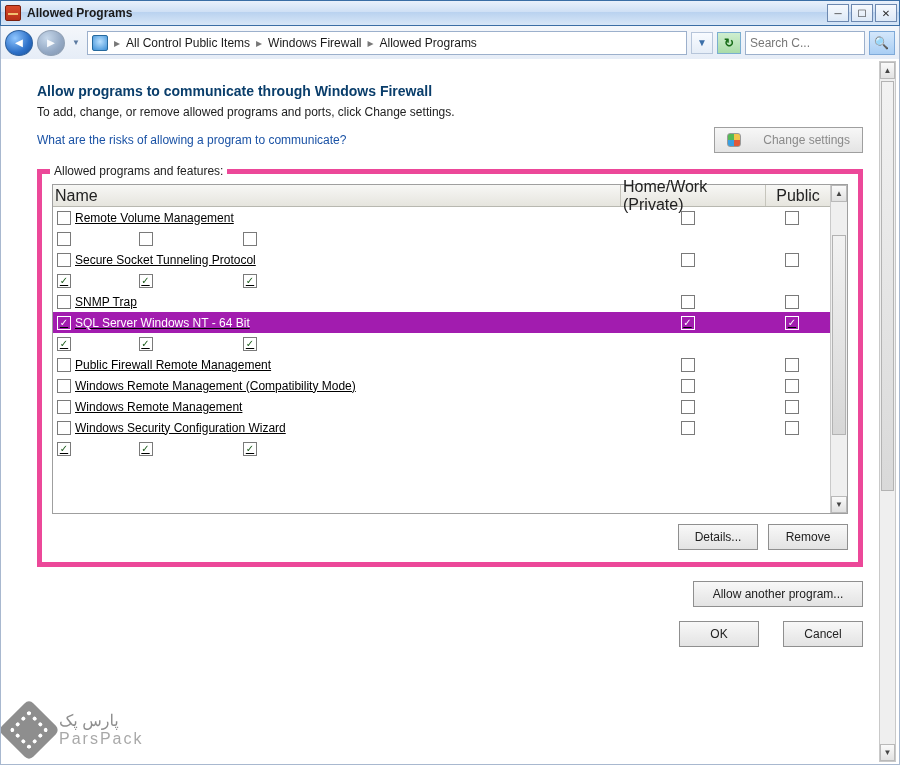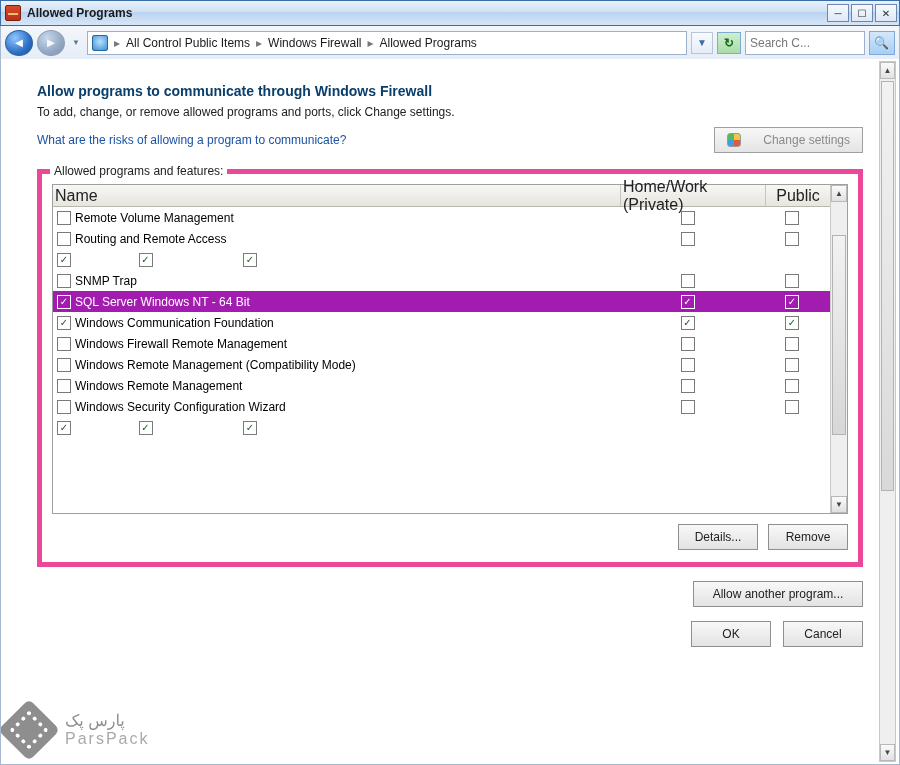--- a/index.html
+++ b/index.html
@@ -164,21 +164,21 @@
     background:linear-gradient(#f7f7f5,#e6e5de);
     border-bottom:1px solid #b8b8b0;
   }
   .col{
     border-right:1px solid #c6c5bc; display:flex; align-items:center;
     padding:0 2px; color:#222; font-size:16px;
   }
   .col.name{ flex:1; }
   .col.hw{ width:145px; justify-content:center;}
   .col.pub{ width:64px; justify-content:center; border-right:none;}
-  .rows{ flex:1; overflow:hidden; }
+  .rows{ flex:1; overflow:hidden;text-decoration:underline; }
   .row{
     display:flex; align-items:center; height:21px; padding:0 4px;
     color:#000;
   }
   .row.selected{ background:#a21caf; color:#fff; }
   .row .ck{
     width:14px; height:14px; border:1px solid #7a7a7a; background:#fff;
     display:inline-flex; align-items:center; justify-content:center;
     font-size:10px; color:#1a5a1a; margin-right:4px;
   }
@@ -186,27 +186,27 @@
   .row .ck.on::after{ content:"✓"; line-height:1; }
   .row .nm{ flex:1; white-space:nowrap; overflow:hidden; }
   .row .ccell{ width:145px; display:flex; justify-content:center;}
   .row .pcell{ width:64px; display:flex; justify-content:center;}
   .btnrow{ display:flex; justify-content:flex-end; gap:10px; margin-top:10px; }
   .bigbtn{
     height:26px; min-width:80px; padding:0 14px;
     border:1px solid #8f8f8f; background:linear-gradient(#f8f8f8,#e3e3e3);
     display:inline-flex; align-items:center; justify-content:center; color:#222;
   }
-  .footer-btns{ display:flex; justify-content:flex-end; gap:12px; margin-top:14px;}
+  .footer-btns{ display:flex; justify-content:flex-end; gap:24px; margin-top:14px;}
   .footer-btns .bigbtn{ min-width:80px;}
   .allowrow{ display:flex; justify-content:flex-end; }
   .allowrow .bigbtn{ min-width:170px; }
   
   .logo{
-    position:absolute; left:6px; bottom:12px; display:flex; align-items:center; gap:14px;
+    position:absolute; left:6px; bottom:12px; display:flex; align-items:center; gap:8px;
     color:#7b7b7b; font-size:10px; opacity:0.85;
   }
   .logo .mark{
     width:44px;height:44px; transform:rotate(45deg);
     background:#7b7b7b; border-radius:6px; position:relative;
   }
   .logo .mark::after{
     content:""; position:absolute; inset:8px; border:4px dotted #fff; border-radius:4px;
   }
   .logo .txt{ display:flex; flex-direction:column; line-height:1.1;}
@@ -279,21 +279,30 @@
               <span class="nm">Remote Volume Management</span>
               <span class="ccell">
                 <span class="ck"></span>
               </span>
               <span class="pcell">
                 <span class="ck"></span>
               </span>
             </div>
             <div class="row">
               <span class="ck"></span>
-              <span class="nm">Routing and Remote Access</span>
+              <span class="ccell">
+                <span class="ck"></span>
+              </span>
+              <span class="pcell">
+                <span class="ck"></span>
+              </span>
+            </div>
+            <div class="row">
+              <span class="ck"></span>
+              <span class="nm">Secure Socket Tunneling Protocol</span>
               <span class="ccell">
                 <span class="ck"></span>
               </span>
               <span class="pcell">
                 <span class="ck"></span>
               </span>
             </div>
             <div class="row">
               <span class="ck on"></span>
               <span class="ccell">
@@ -318,31 +327,30 @@
               <span class="nm">SQL Server Windows NT - 64 Bit</span>
               <span class="ccell">
                 <span class="ck on"></span>
               </span>
               <span class="pcell">
                 <span class="ck on"></span>
               </span>
             </div>
             <div class="row">
               <span class="ck on"></span>
-              <span class="nm">Windows Communication Foundation</span>
-              <span class="ccell">
-                <span class="ck on"></span>
-              </span>
-              <span class="pcell">
-                <span class="ck on"></span>
-              </span>
-            </div>
-            <div class="row">
-              <span class="ck"></span>
-              <span class="nm">Windows Firewall Remote Management</span>
+              <span class="ccell">
+                <span class="ck on"></span>
+              </span>
+              <span class="pcell">
+                <span class="ck on"></span>
+              </span>
+            </div>
+            <div class="row">
+              <span class="ck"></span>
+              <span class="nm">Public Firewall Remote Management</span>
               <span class="ccell">
                 <span class="ck"></span>
               </span>
               <span class="pcell">
                 <span class="ck"></span>
               </span>
             </div>
             <div class="row">
               <span class="ck"></span>
               <span class="nm">Windows Remote Management (Compatibility Mode)</span>

